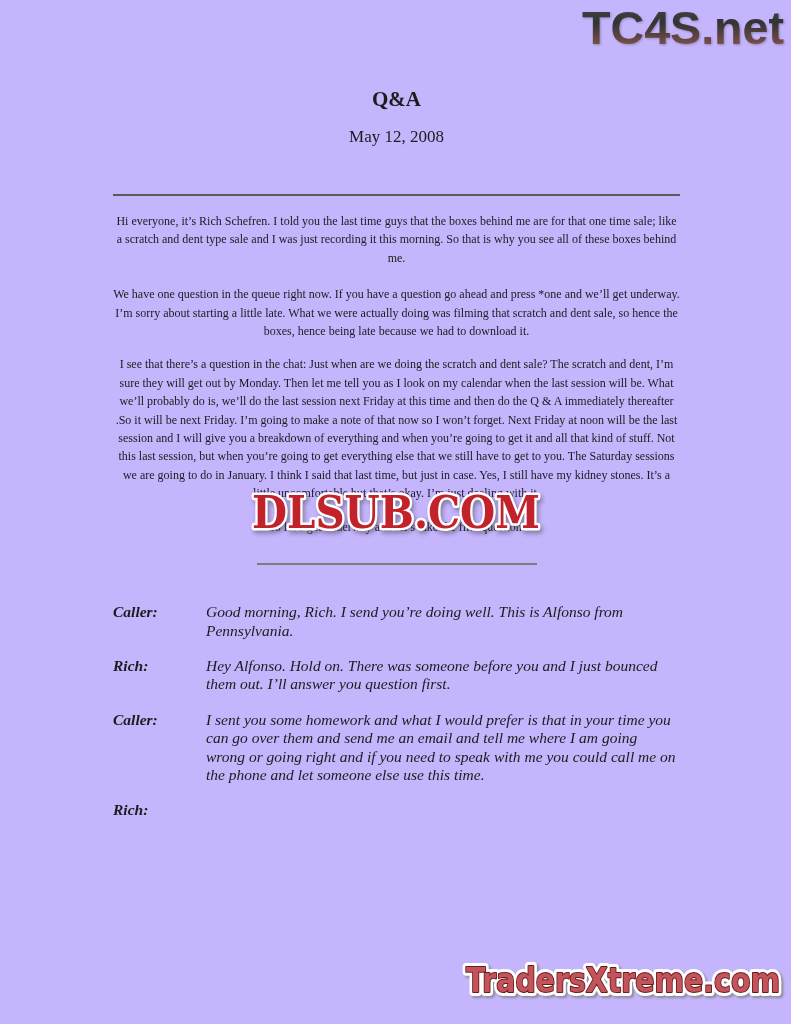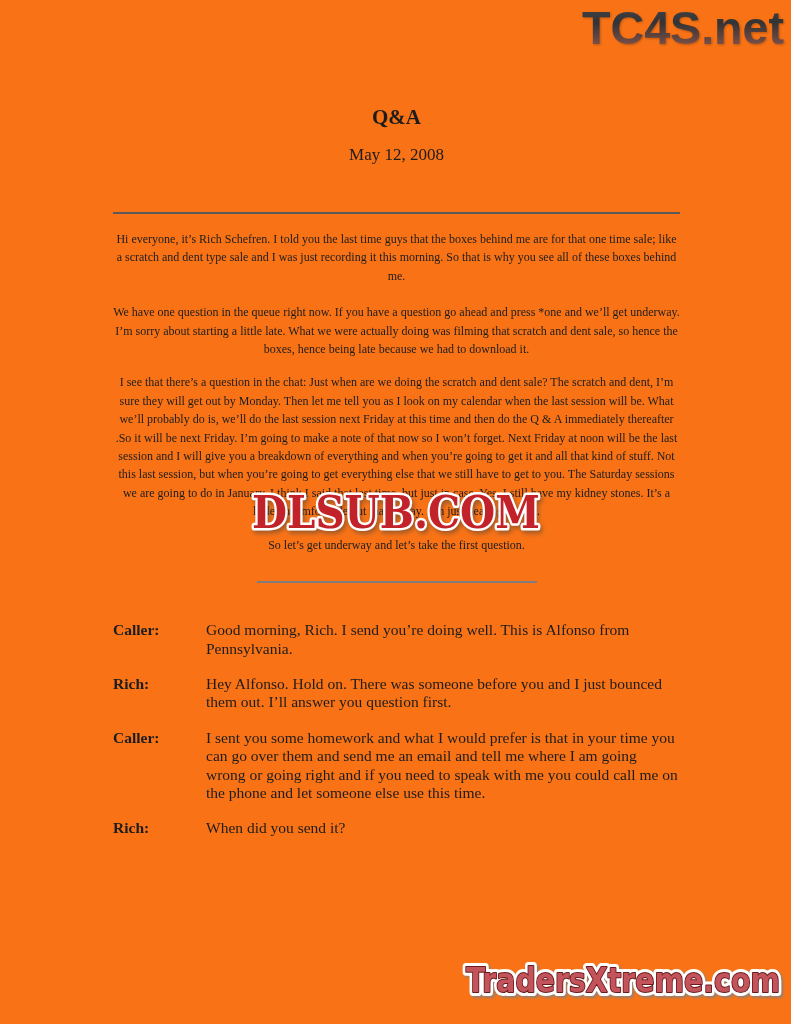--- a/index.html
+++ b/index.html
@@ -1,39 +1,39 @@
 <!DOCTYPE html>
 <html><head>
 <meta charset="utf-8">
 <style>
   * { margin: 0; padding: 0; box-sizing: border-box; }
   html, body { background: #ffffff; }
   .page {
     position: relative;
     width: 791px;
     height: 1024px;
-    background: #f97316;
+    background: #c4b5fd;
     font-family: "Liberation Serif", serif;
     color: #1c1c1c;
     overflow: hidden;
   }
 
   
   .header-logo {
     position: absolute;
     top: 2px;
     right: 3px;
     filter: drop-shadow(1px 1px 1px rgba(0,0,0,0.25));
   }
 
   
   .content {
     position: absolute;
     left: 113px;
-    top: 104px;
+    top: 86px;
     width: 567px;
   }
   .doc-title {
     text-align: center;
     font-size: 21px;
     line-height: 26px;
     font-weight: bold;
   }
   .doc-date {
     text-align: center;
@@ -57,21 +57,21 @@
   .para.p4 { margin-top: 15px; }
   .para.p5 { margin-top: 15px; }
   .hr-mid {
     border: none;
     border-top: 2px solid #7d7d7d;
     width: 280px;
     margin: 27px auto 0 auto;
   }
 
   
-  .qa-section { margin-top: 38px; }
+  .qa-section { margin-top: 38px; font-style: italic; }
   .qa-row {
     display: grid;
     grid-template-columns: 93px 1fr;
     font-size: 15.5px;
     line-height: 18.4px;
     margin-top: 17px;
   }
   .qa-row:first-child { margin-top: 0; }
   .qa-speaker { font-weight: bold; }
 
@@ -133,21 +133,20 @@
       <div class="qa-row">
         <span class="qa-speaker">Rich:</span>
         <span class="qa-text">Hey Alfonso. Hold on. There was someone before you and I just bounced them out. I’ll answer you question first.</span>
       </div>
       <div class="qa-row">
         <span class="qa-speaker">Caller:</span>
         <span class="qa-text">I sent you some homework and what I would prefer is that in your time you can go over them and send me an email and tell me where I am going wrong or going right and if you need to speak with me you could call me on the phone and let someone else use this time.</span>
       </div>
       <div class="qa-row">
         <span class="qa-speaker">Rich:</span>
-        <span class="qa-text">When did you send it?</span>
       </div>
     </div>
   </div>
 
   <div class="watermark">
     <svg width="310" height="62" viewBox="0 0 310 62">
       <text x="155" y="47" text-anchor="middle" font-family="DejaVu Serif, serif" font-weight="bold" font-size="44" fill="#c2222a" stroke="#ffffff" stroke-width="5" paint-order="stroke" stroke-linejoin="round" textLength="288" lengthAdjust="spacingAndGlyphs">DLSUB.COM</text>
     </svg>
   </div>
 

